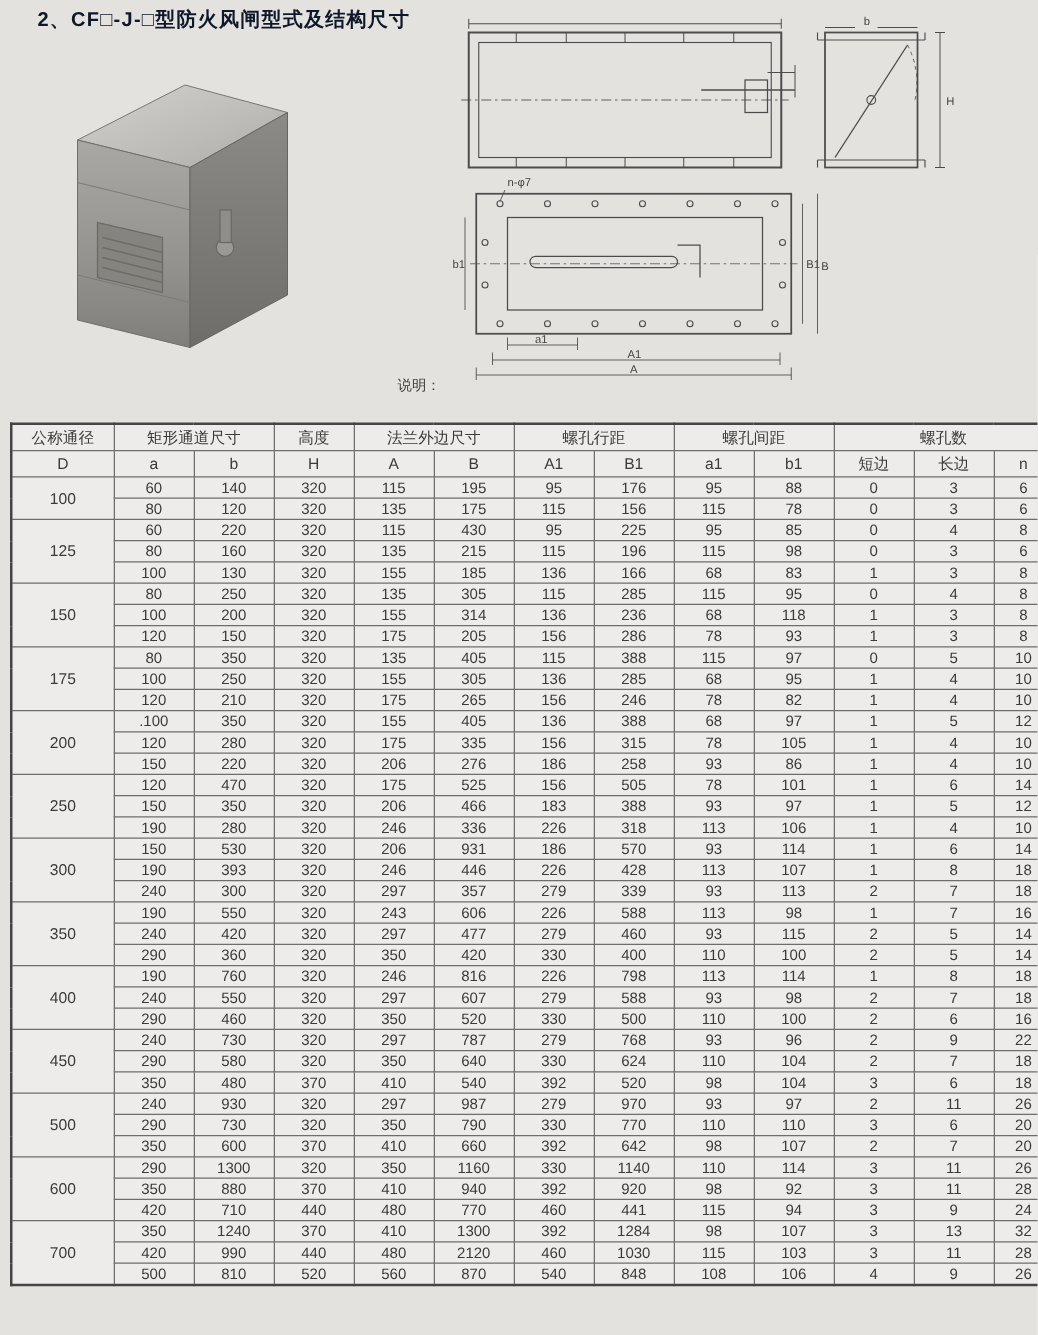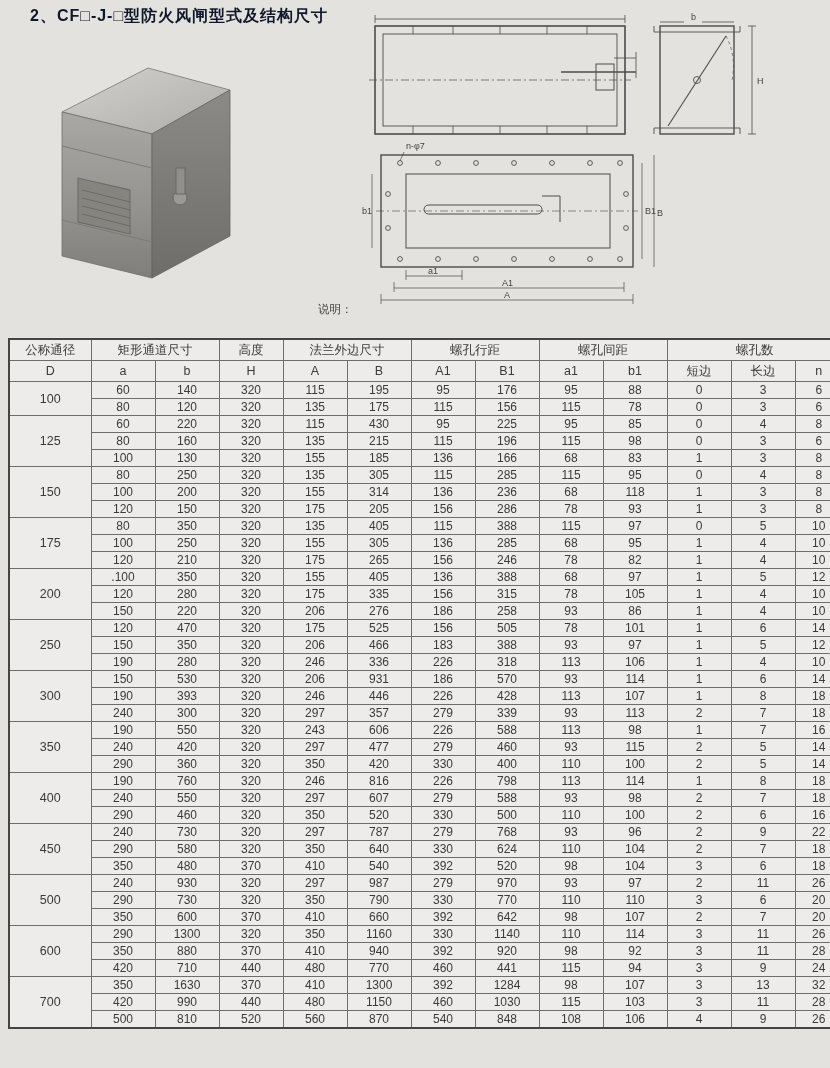--- a/index.html
+++ b/index.html
@@ -726,38 +726,38 @@
           <td>441</td>
           <td>115</td>
           <td>94</td>
           <td>3</td>
           <td>9</td>
           <td>24</td>
         </tr>
         <tr class="group-first">
           <td rowspan="3" class="dcol">700</td>
           <td>350</td>
-          <td>1630</td>
+          <td>1240</td>
           <td>370</td>
           <td>410</td>
           <td>1300</td>
           <td>392</td>
           <td>1284</td>
           <td>98</td>
           <td>107</td>
           <td>3</td>
           <td>13</td>
           <td>32</td>
         </tr>
         <tr>
           <td>420</td>
           <td>990</td>
           <td>440</td>
           <td>480</td>
-          <td>1150</td>
+          <td>2120</td>
           <td>460</td>
           <td>1030</td>
           <td>115</td>
           <td>103</td>
           <td>3</td>
           <td>11</td>
           <td>28</td>
         </tr>
         <tr>
           <td>500</td>

